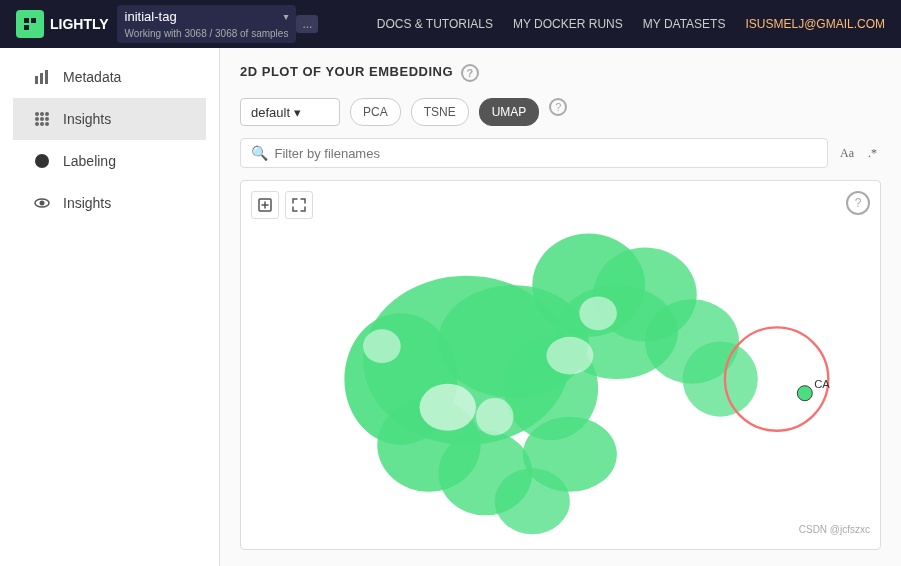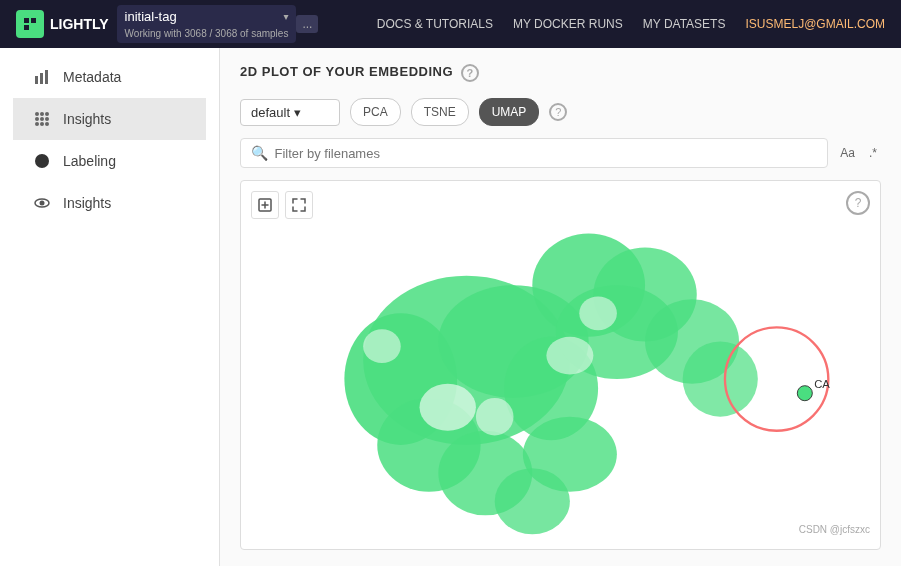--- a/index.html
+++ b/index.html
@@ -59,21 +59,21 @@
       display: flex; gap: 8px; margin-bottom: 16px;
       text-transform: uppercase;
     }
     .help-icon {
       width: 18px; height: 18px; border-radius: 50%; border: 2px solid #aaa;
       display: flex; align-items: center; justify-content: center;
       font-size: 11px; color: #aaa; cursor: pointer;
     }
 
     
-    .controls-row { display: flex; align-items: center; gap: 10px; margin-bottom: 12px; }
+    .controls-row { display: flex; gap: 10px; margin-bottom: 12px; }
     .dropdown-select {
       display: flex; align-items: center; gap: 4px;
       border: 1px solid #ccc; border-radius: 4px; padding: 5px 10px;
       background: white; cursor: pointer; font-size: 13px; color: #333;
       min-width: 100px;
     }
     .method-btn {
       padding: 6px 12px; border: 1px solid #ccc; border-radius: 13px;
       background: white; cursor: pointer; font-size: 12px; color: #555;
     }
@@ -88,21 +88,21 @@
     .search-box {
       flex: 1; display: flex; align-items: center; gap: 6px;
       border: 1px solid #ddd; border-radius: 4px; padding: 6px 10px;
       background: white;
     }
     .search-input-field {
       border: none; outline: none; font-size: 13px; color: #aaa; flex: 1;
       background: transparent;
     }
     .search-icon-span { color: #aaa; font-size: 14px; }
-    .text-options { display: flex; align-items: center; gap: 6px; font-size: 12px; color: #666; }
+    .text-options { display: flex; align-items: center; gap: 6px; font-size: 12px; color: #666; font-family: Liberation Serif, serif; }
     .text-opt-btn { cursor: pointer; padding: 2px 4px; border-radius: 2px; }
 
     
     .plot-area {
       border: 1px solid #ddd; border-radius: 4px; background: white;
       position: relative; overflow: hidden;
       height: 370px;
     }
     .plot-toolbar {
       position: absolute; top: 10px; left: 10px;

